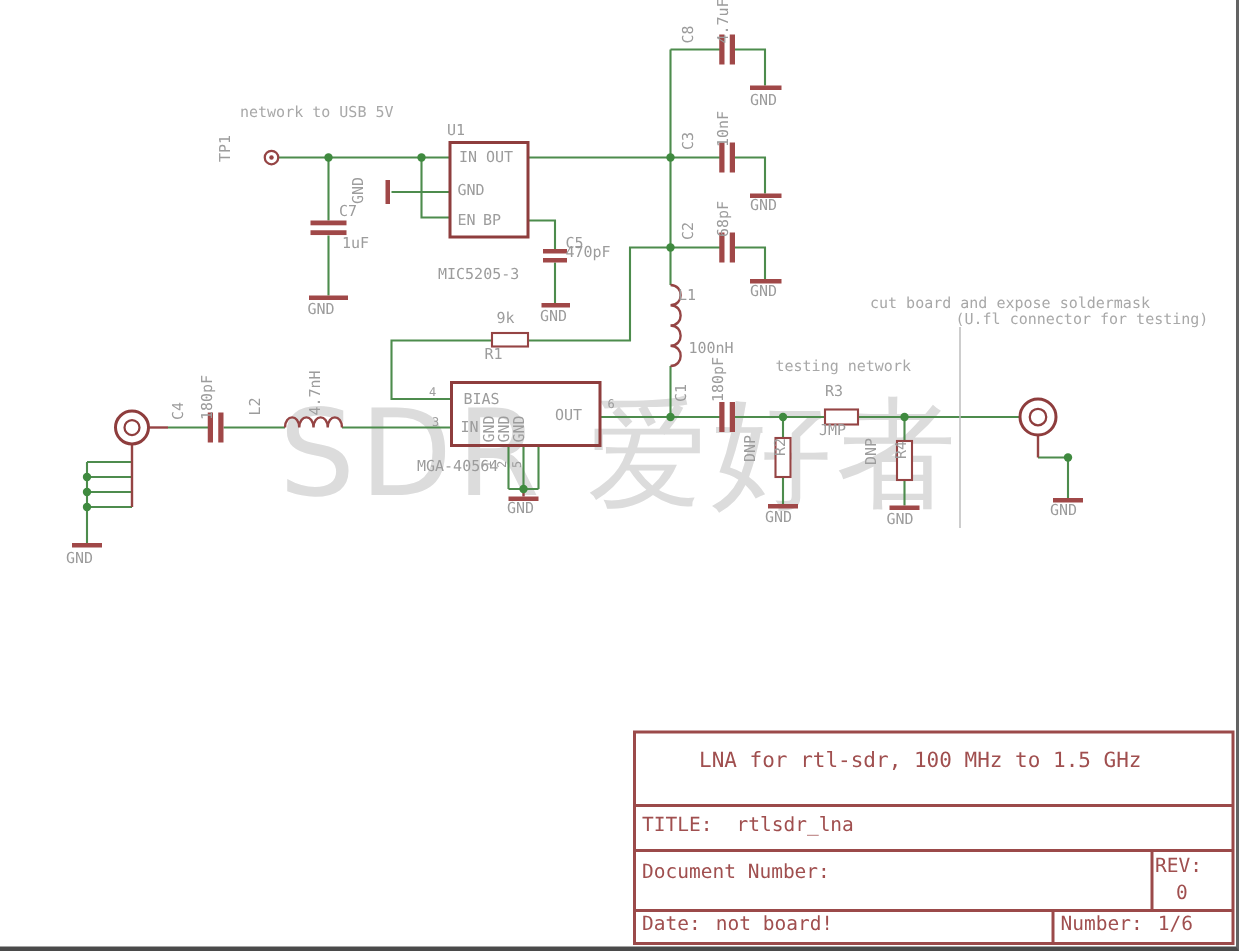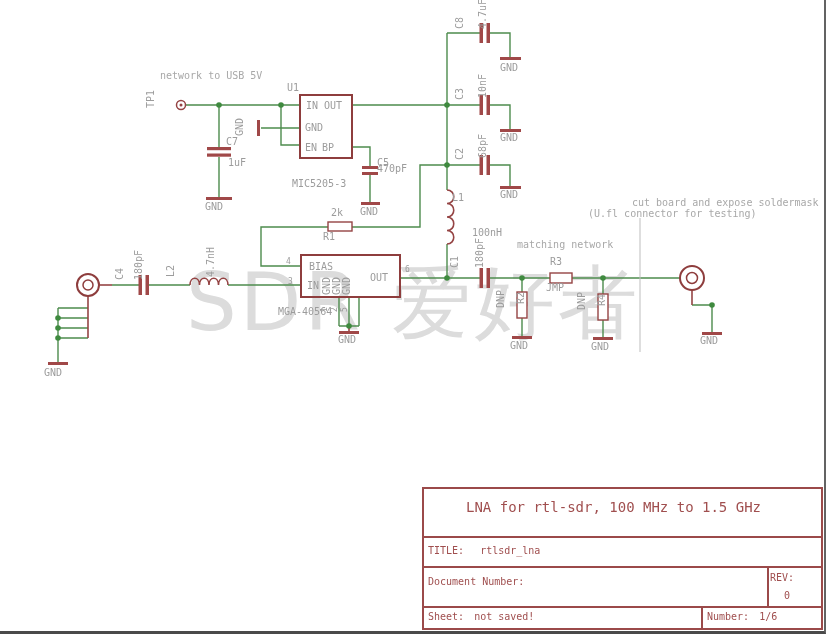--- a/index.html
+++ b/index.html
@@ -7,21 +7,21 @@
          font-family:"DejaVu Sans Mono","Liberation Mono",monospace;
          border-right:2px solid #636363;border-bottom:3px solid #4a4a4a;box-sizing:border-box;}
   .wm{position:absolute;left:186px;top:250px;font-size:80px;letter-spacing:3px;
       color:#dcdcdc;white-space:nowrap;z-index:0;font-family:"DejaVu Sans",sans-serif;}
   svg.schem{position:absolute;left:0;top:0;z-index:1;}
   .lab{position:absolute;z-index:2;font-size:10px;line-height:11px;color:#9c9c9c;white-space:pre;}
   .vlab{position:absolute;z-index:2;font-size:10px;line-height:12px;height:12px;color:#9c9c9c;
         white-space:pre;transform-origin:0 100%;transform:rotate(-90deg);}
   .pn{font-size:8px;line-height:9px;}
   .note{color:#a8a8a8;}
-  .tb{position:absolute;z-index:2;color:#a04f4f;font-size:10px;line-height:15px;white-space:pre;}
+  .tb{position:absolute;z-index:2;color:#a04f4f;font-size:13px;line-height:15px;white-space:pre;}
   .tb-desc{font-size:14px;margin-left:34px;}
   .gap{display:inline-block;width:10px;}
   .gap2{display:inline-block;width:16px;}
 </style>
 </head>
 <body>
 
 <div class="stage">
 
   <div class="wm">SDR 爱好者</div>
@@ -119,31 +119,31 @@
 
     <path d="M640 218 V352" stroke="#bdbdbd" stroke-width="1" fill="none"></path>
 
     <g fill="none" stroke="#9b4a4a" stroke-width="2">
       <rect x="423" y="488" width="399" height="141"></rect>
       <path d="M423 537 H822 M423 567 H822 M423 607 H822 M768 567 V607 M702 607 V629"></path>
     </g>
   </svg>
 
   <div class="lab note" style="left:160px;top:70px">network to USB 5V</div>
-  <div class="lab note" style="left:632px;top:197px">cut board and expose soldermask</div>
-  <div class="lab note" style="left:588px;top:208px">(U.fl connector for testing)</div>
-  <div class="lab note" style="left:517px;top:239px">matching network</div>
+  <div class="lab note" style="left:580px;top:197px">cut board and expose soldermask</div>
+  <div class="lab note" style="left:637px;top:208px">(U.fl connector for testing)</div>
+  <div class="lab note" style="left:517px;top:239px">testing network</div>
 
   <div class="vlab" style="left:157px;top:96px">TP1</div>
 
   <div class="lab" style="left:226px;top:136px">C7</div>
   <div class="lab" style="left:228px;top:157px">1uF</div>
   <div class="lab" style="left:205px;top:201px">GND</div>
 
-  <div class="lab" style="left:287px;top:82px">U1</div>
+  <div class="lab" style="left:298px;top:82px">U1</div>
   <div class="lab" style="left:292px;top:178px">MIC5205-3</div>
   <div class="lab" style="left:306px;top:100px">IN</div>
   <div class="lab" style="left:324px;top:100px">OUT</div>
   <div class="lab" style="left:305px;top:122px">GND</div>
   <div class="lab" style="left:305px;top:142px">EN</div>
   <div class="lab" style="left:322px;top:142px">BP</div>
   <div class="vlab" style="left:246px;top:124px">GND</div>
 
   <div class="lab" style="left:377px;top:157px">C5</div>
   <div class="lab" style="left:377px;top:163px">470pF</div>
@@ -154,25 +154,25 @@
   <div class="lab" style="left:500px;top:62px">GND</div>
 
   <div class="vlab" style="left:466px;top:88px">C3</div>
   <div class="vlab" style="left:489px;top:86px">10nF</div>
   <div class="lab" style="left:500px;top:132px">GND</div>
 
   <div class="vlab" style="left:466px;top:148px">C2</div>
   <div class="vlab" style="left:489px;top:146px">68pF</div>
   <div class="lab" style="left:500px;top:189px">GND</div>
 
-  <div class="lab" style="left:331px;top:207px">2k</div>
+  <div class="lab" style="left:331px;top:207px">9k</div>
   <div class="lab" style="left:323px;top:231px">R1</div>
 
   <div class="lab" style="left:452px;top:192px">L1</div>
-  <div class="lab" style="left:472px;top:227px">100nH</div>
+  <div class="lab" style="left:459px;top:227px">100nH</div>
 
   <div class="vlab" style="left:126px;top:268px">C4</div>
   <div class="vlab" style="left:145px;top:268px">180pF</div>
   <div class="vlab" style="left:177px;top:265px">L2</div>
   <div class="vlab" style="left:217px;top:265px">4.7nH</div>
 
   <div class="lab pn" style="left:286px;top:257px">4</div>
   <div class="lab pn" style="left:288px;top:277px">3</div>
   <div class="lab pn" style="left:405px;top:265px">6</div>
   <div class="lab" style="left:309px;top:261px">BIAS</div>
@@ -202,16 +202,16 @@
   <div class="lab" style="left:591px;top:341px">GND</div>
 
   <div class="lab" style="left:700px;top:335px">GND</div>
   <div class="lab" style="left:44px;top:367px">GND</div>
 
   <div class="tb tb-desc" style="left:432px;top:500px">LNA for rtl-sdr, 100 MHz to 1.5 GHz</div>
   <div class="tb" style="left:428px;top:543px"><span>TITLE:</span><span class="gap2"></span><span>rtlsdr_lna</span></div>
   <div class="tb" style="left:428px;top:574px">Document Number:</div>
   <div class="tb" style="left:770px;top:570px">REV:</div>
   <div class="tb" style="left:784px;top:588px">0</div>
-  <div class="tb" style="left:428px;top:609px"><span>Sheet:</span><span class="gap"></span><span>not saved!</span></div>
+  <div class="tb" style="left:428px;top:609px"><span>Date:</span><span class="gap"></span><span>not board!</span></div>
   <div class="tb" style="left:707px;top:609px"><span>Number:</span><span class="gap"></span><span>1/6</span></div>
 
 </div>
 
 </body></html>

